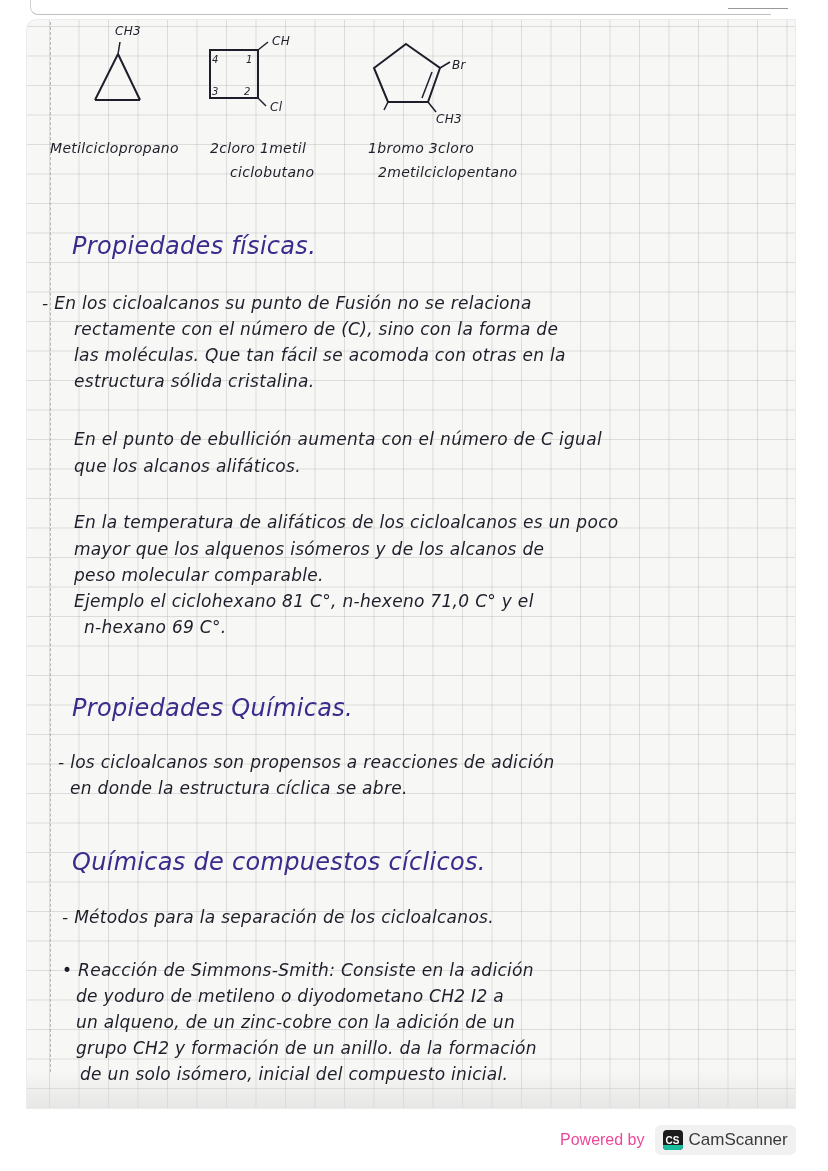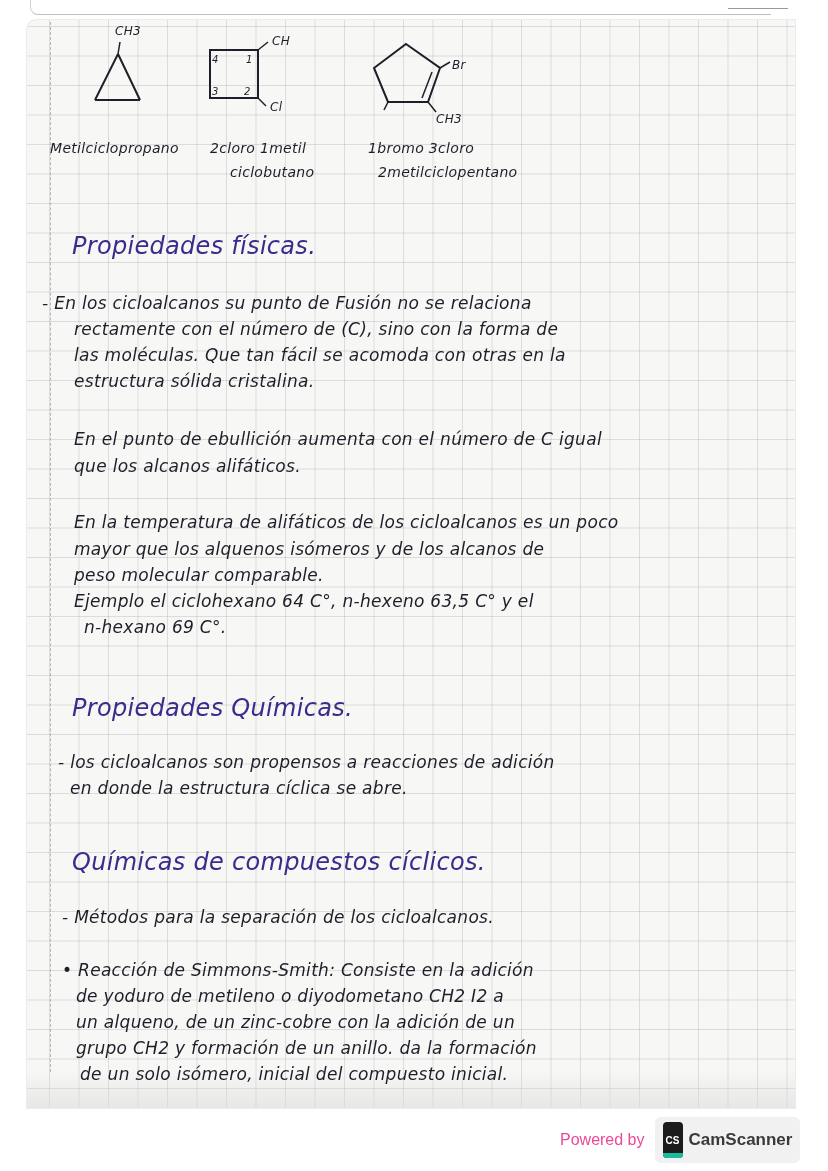--- a/index.html
+++ b/index.html
@@ -46,29 +46,29 @@
   .small { font-size:12px; }
   svg.struct { position:absolute; overflow:visible; }
   .footer {
     position:absolute; left:560px; top:1122px; height:36px; display:flex; align-items:center;
   }
   .powered { font-family:"Liberation Sans", sans-serif; font-size:16px; color:#ec4899; margin-right:10px; }
   .cs-badge {
     display:flex; align-items:center; background:#f1f1f1; border-radius:6px; padding:5px 8px;
   }
   .cs-logo {
-    width:20px; height:36px; border-radius:4px; background:#1b1b1b; color:#fff;
+    width:20px; height:20px; border-radius:4px; background:#1b1b1b; color:#fff;
     font-family:"Liberation Sans", sans-serif; font-weight:bold; font-size:10px;
     display:flex; align-items:center; justify-content:center; position:relative; overflow:hidden;
     margin-right:6px;
   }
   .cs-logo::after {
     content:""; position:absolute; left:0; right:0; bottom:0; height:5px; background:#19bc9c;
   }
-  .cs-name { font-family:"Liberation Sans", sans-serif; font-size:17px; color:#3a3a3a; font-weight:700; }
+  .cs-name { font-family:"Liberation Sans", sans-serif; font-size:17px; color:#3a3a3a; font-weight:400; }
 </style>
 </head>
 <body>
 
 <div class="top-edge"></div>
 <div class="top-corner"></div>
 
 <div class="sheet"></div>
 <div class="margin-left"></div>
 <div class="grain"></div>
@@ -114,21 +114,21 @@
 <span class="hand body-line" style="left:74px;top:319px">rectamente con el número de (C), sino con la forma de</span>
 <span class="hand body-line" style="left:74px;top:345px">las moléculas. Que tan fácil se acomoda con otras en la</span>
 <span class="hand body-line" style="left:74px;top:371px">estructura sólida cristalina.</span>
 
 <span class="hand body-line" style="left:74px;top:429px">En el punto de ebullición aumenta con el número de C igual</span>
 <span class="hand body-line" style="left:74px;top:456px">que los alcanos alifáticos.</span>
 
 <span class="hand body-line" style="left:74px;top:512px">En la temperatura de alifáticos de los cicloalcanos es un poco</span>
 <span class="hand body-line" style="left:74px;top:539px">mayor que los alquenos isómeros y de los alcanos de</span>
 <span class="hand body-line" style="left:74px;top:565px">peso molecular comparable.</span>
-<span class="hand body-line" style="left:74px;top:591px">Ejemplo el ciclohexano 64 C°, n-hexeno 63,5 C° y el</span>
+<span class="hand body-line" style="left:74px;top:591px">Ejemplo el ciclohexano 81 C°, n-hexeno 71,0 C° y el</span>
 <span class="hand body-line" style="left:84px;top:617px">n-hexano 69 C°.</span>
 
 <span class="hand heading ink-purple" style="left:72px;top:694px">Propiedades Químicas.</span>
 <span class="hand body-line" style="left:58px;top:752px">- los cicloalcanos son propensos a reacciones de adición</span>
 <span class="hand body-line" style="left:70px;top:778px">en donde la estructura cíclica se abre.</span>
 
 <span class="hand heading ink-purple" style="left:72px;top:848px">Químicas de compuestos cíclicos.</span>
 <span class="hand body-line" style="left:62px;top:907px">- Métodos para la separación de los cicloalcanos.</span>
 
 <span class="hand body-line" style="left:62px;top:960px">• Reacción de Simmons-Smith: Consiste en la adición</span>

